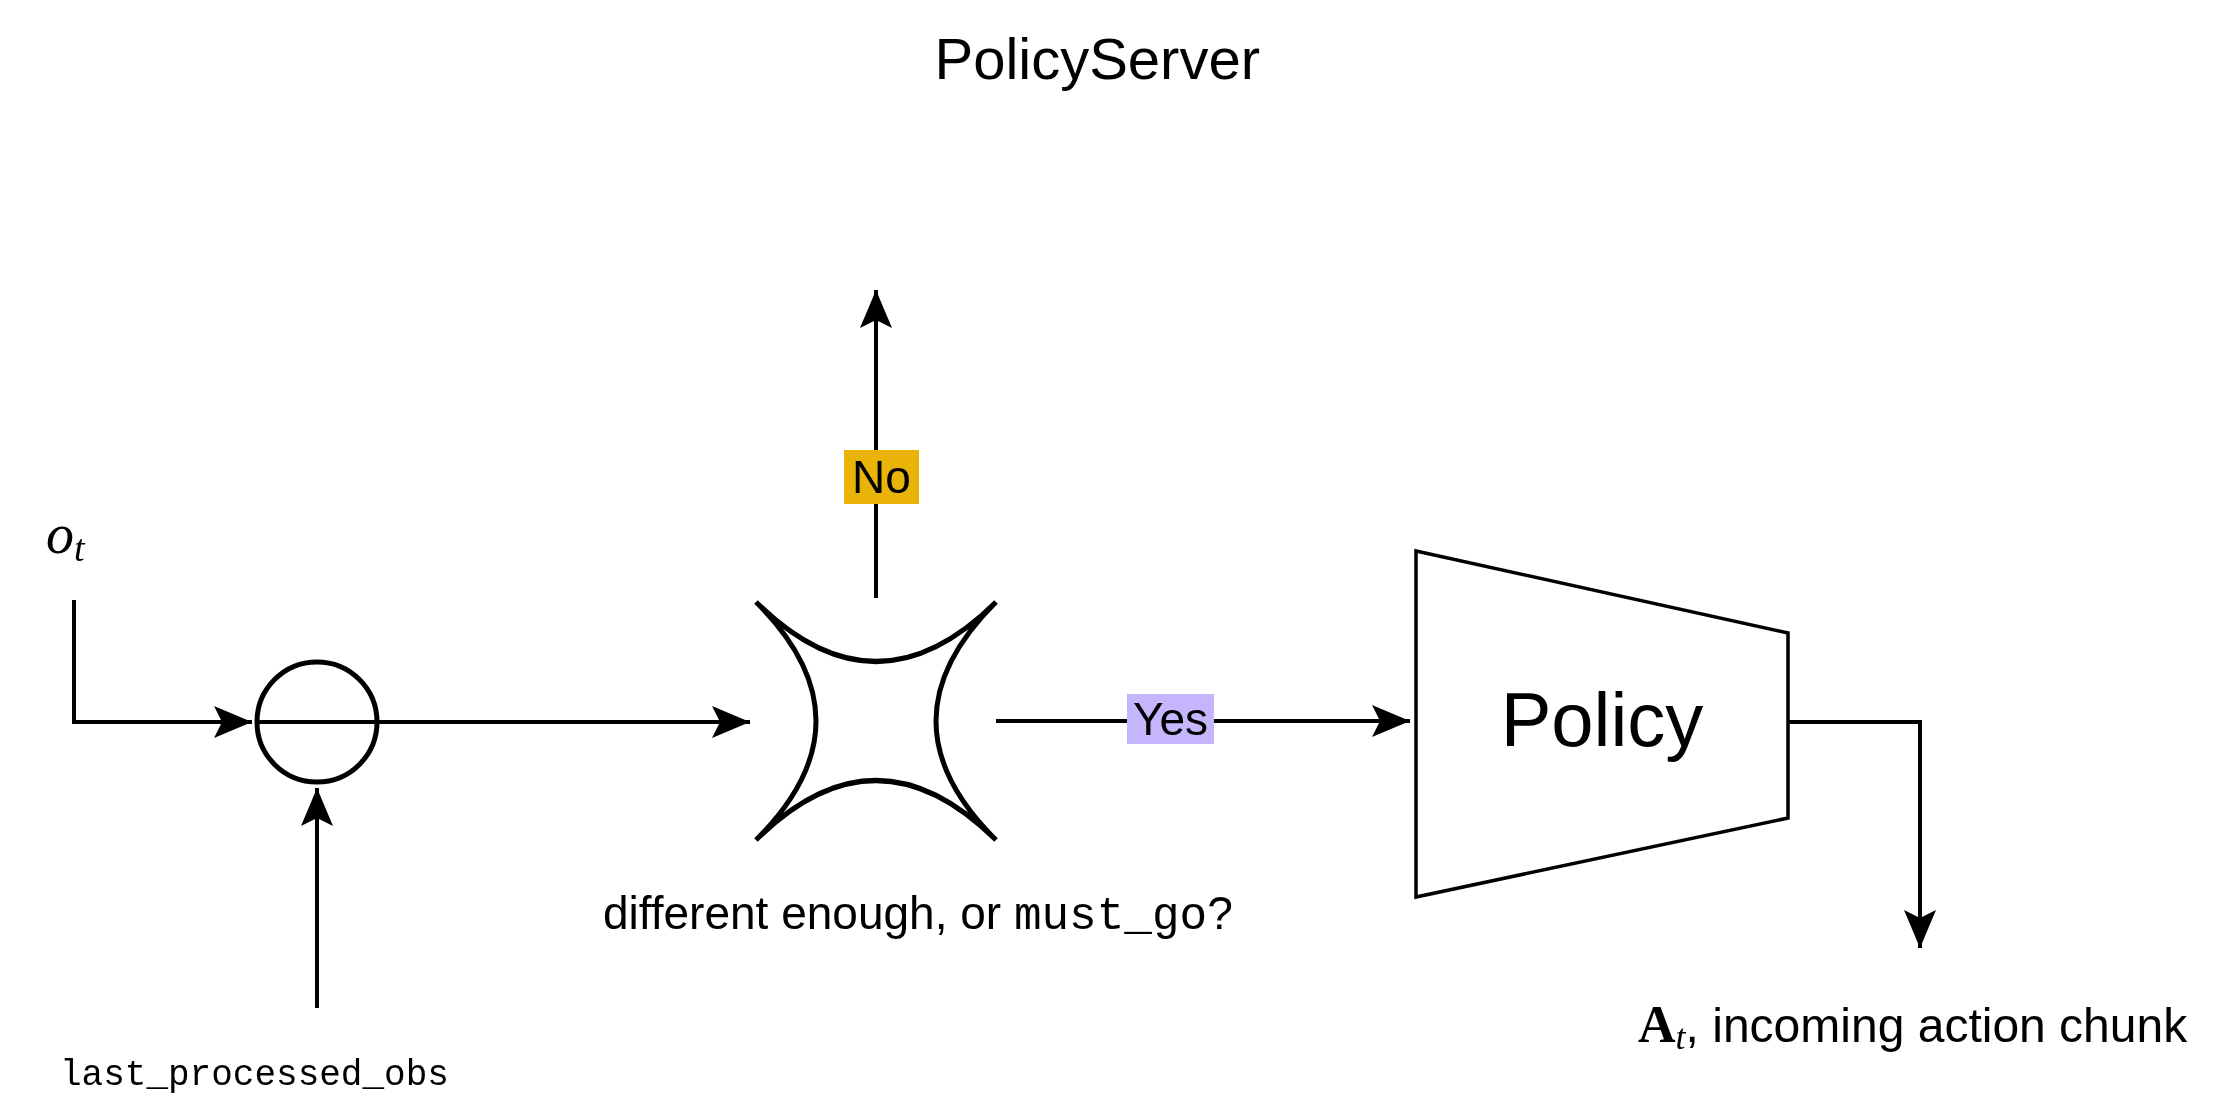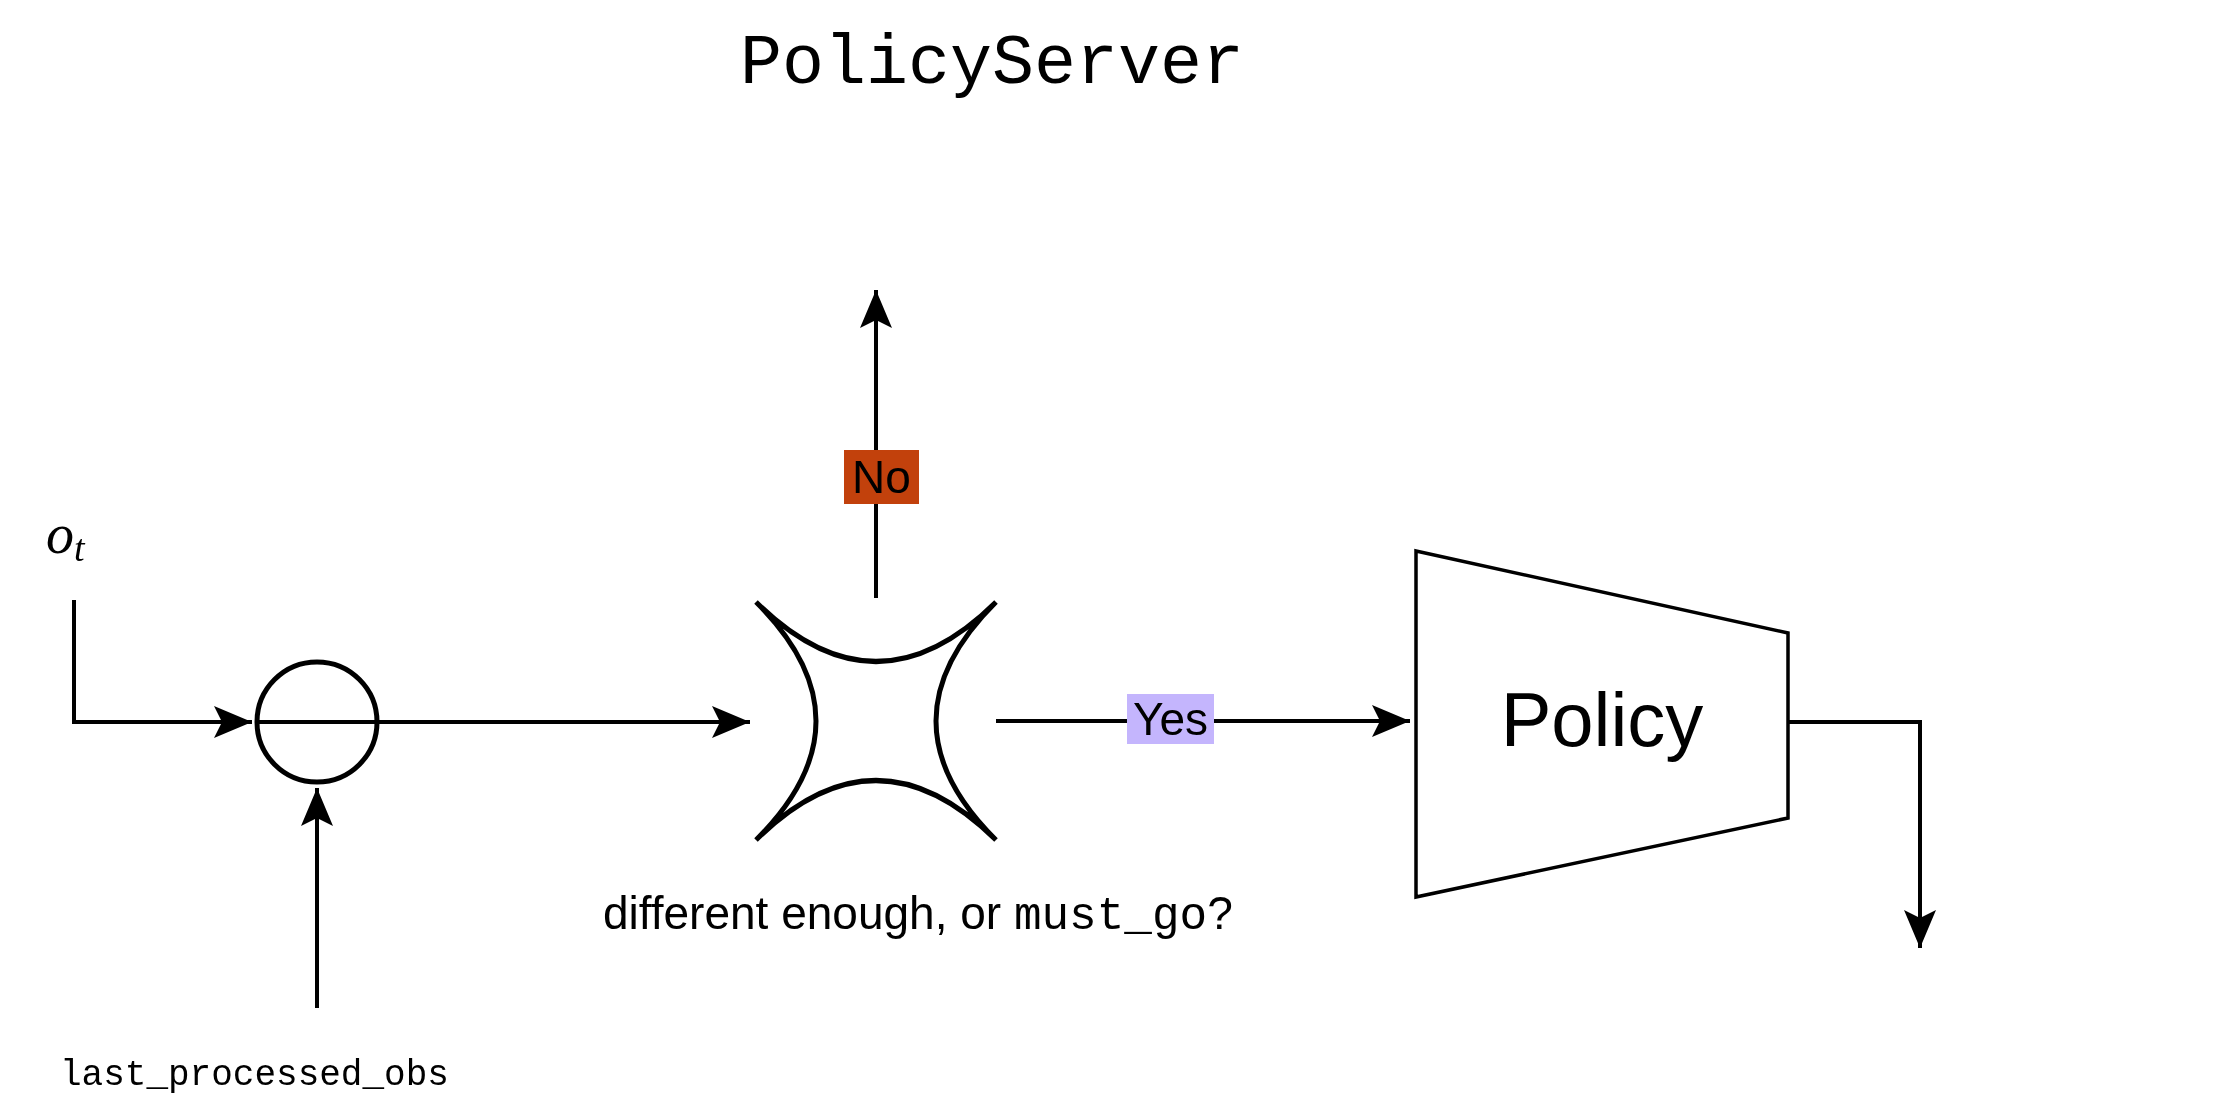--- a/index.html
+++ b/index.html
@@ -18,26 +18,26 @@
     line-height: 1;
     white-space: nowrap;
     color: #000000;
   }
   .sans  { font-family: "Liberation Sans", sans-serif; }
   .mono  { font-family: "Liberation Mono", monospace; }
   .math  { font-family: "Liberation Serif", serif; font-style: italic; text-align: center; }
   .mathbold { font-family: "Liberation Serif", serif; font-style: normal; font-weight: bold; }
   .title {
     left: 740px; top: 30px; width: 520px;
-    text-align: left;
-    font-family: Liberation Mono, monospace;
-    font-size: 70px;
+    text-align: right;
+    font-family: Liberation Sans, sans-serif;
+    font-size: 58px;
   }
   .discarded { left: 562px; top: 204px; width: 600px; text-align: center; font-size: 48px; }
-  .no-label  { left: 844px; top: 450px; font-size: 46px; background: #c2410c; padding: 4px 8px; }
+  .no-label  { left: 844px; top: 450px; font-size: 46px; background: #eab308; padding: 4px 8px; }
   .yes-label { left: 1127px; top: 694px; font-size: 46px; background: #c4b5fd; padding: 2px 6px; }
   .obs-label { left: 46px; top: 506px; font-size: 56px; }
   .obs-label .sub { font-size: 38px; position: relative; top: 8px; }
   .condition { left: 562px; top: 890px; font-size: 46px; margin-left: 41px; }
   .condition .code { font-size: 46px; }
   .policy-label { left: 1416px; top: 682px; width: 372px; text-align: center; font-size: 76px; }
   .lastobs { left: 60px; top: 1058px; font-size: 36px; font-family: "Liberation Mono", monospace; }
   .action { left: 1638px; top: 999px; font-size: 48px; }
   .action .avar { font-size: 52px; }
   .action .sub { font-family: "Liberation Serif", serif; font-style: italic; font-weight: normal;
@@ -82,14 +82,15 @@
   <div class="lbl obs-label math"><span>o</span><span class="sub">t</span></div>
 
   <div class="lbl condition sans"><span>different enough, or </span><span class="mono code">must_go</span><span>?</span></div>
 
   <div class="lbl yes-label sans">Yes</div>
 
   <div class="lbl policy-label sans">Policy</div>
 
   <div class="lbl lastobs">last_processed_obs</div>
 
+  <div class="lbl action sans"><span class="mathbold avar">A</span><span class="sub">t</span><span>, incoming action chunk</span></div>
 
 </div>
 
 </body></html>

